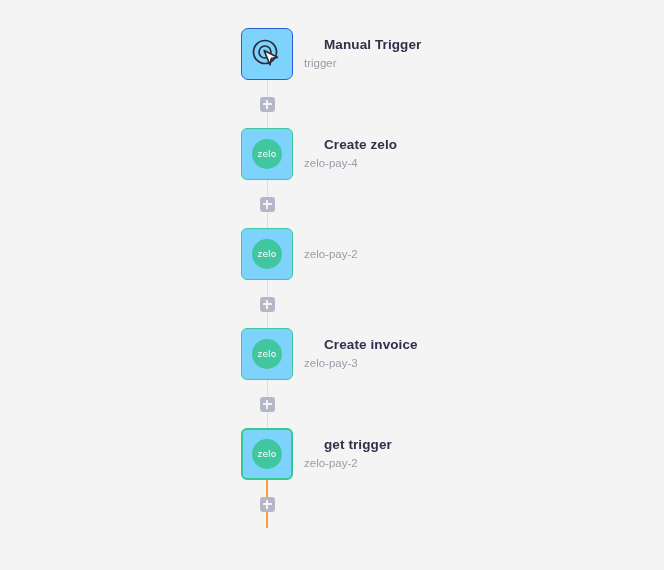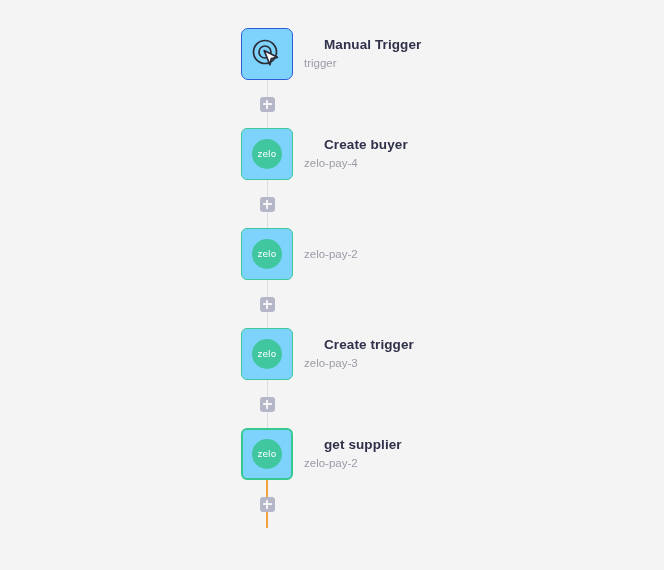--- a/index.html
+++ b/index.html
@@ -188,21 +188,21 @@
         <span class="bar-h"></span>
         <span class="bar-v"></span>
       </div>
     </div>
 
     <div class="node-row">
       <div class="node-box">
         <div class="zelo-logo">zelo</div>
       </div>
       <div class="node-labels">
-        <div class="node-title">Create buyer</div>
+        <div class="node-title">Create zelo</div>
         <div class="node-subtitle">zelo-pay-4</div>
       </div>
     </div>
 
     <div class="connector">
       <div class="connector-line"></div>
       <div class="add-button">
         <span class="bar-h"></span>
         <span class="bar-v"></span>
       </div>
@@ -223,39 +223,39 @@
         <span class="bar-h"></span>
         <span class="bar-v"></span>
       </div>
     </div>
 
     <div class="node-row">
       <div class="node-box">
         <div class="zelo-logo">zelo</div>
       </div>
       <div class="node-labels">
-        <div class="node-title">Create trigger</div>
+        <div class="node-title">Create invoice</div>
         <div class="node-subtitle">zelo-pay-3</div>
       </div>
     </div>
 
     <div class="connector">
       <div class="connector-line"></div>
       <div class="add-button">
         <span class="bar-h"></span>
         <span class="bar-v"></span>
       </div>
     </div>
 
     <div class="node-row">
       <div class="node-box selected">
         <div class="zelo-logo">zelo</div>
       </div>
       <div class="node-labels">
-        <div class="node-title">get supplier</div>
+        <div class="node-title">get trigger</div>
         <div class="node-subtitle">zelo-pay-2</div>
       </div>
     </div>
 
     <div class="connector orange">
       <div class="connector-line"></div>
       <div class="add-button">
         <span class="bar-h"></span>
         <span class="bar-v"></span>
       </div>

